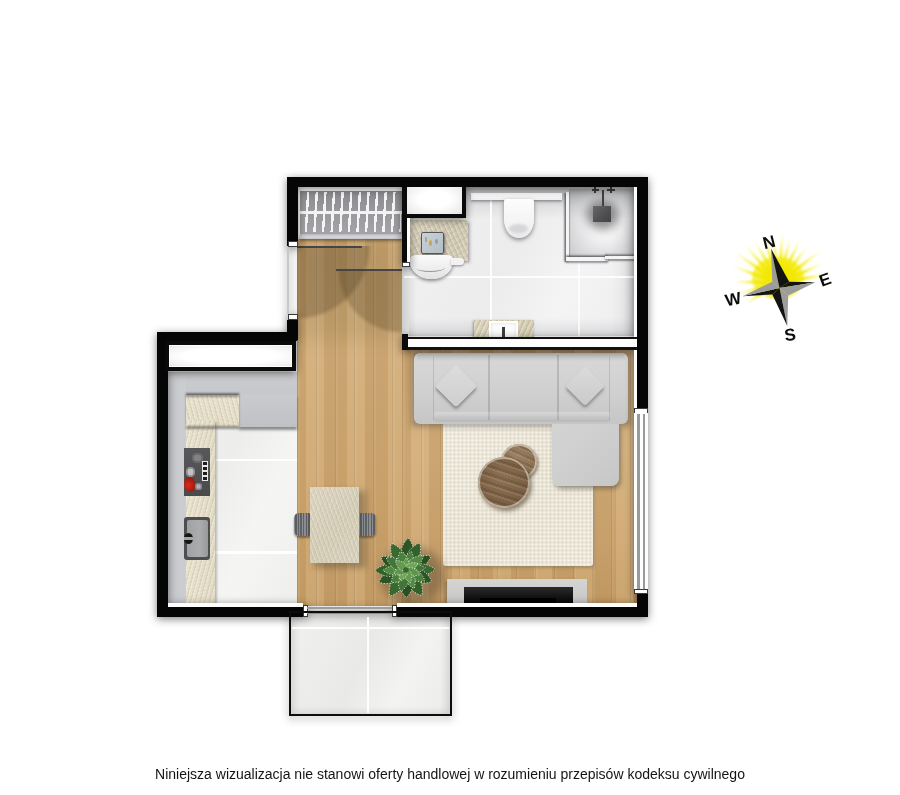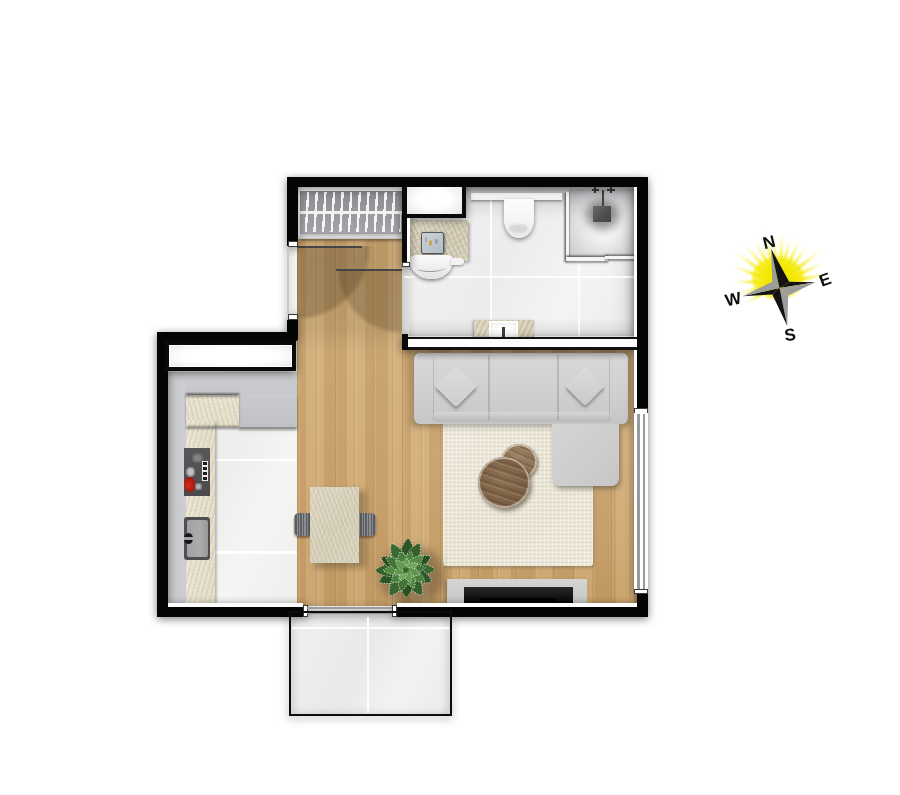--- a/index.html
+++ b/index.html
@@ -358,14 +358,15 @@
     </g>
 
     <g font-family="Liberation Sans, sans-serif" font-weight="bold" font-size="17px" fill="#0d0d0d" text-anchor="middle">
       <text x="769" y="248" transform="rotate(-14 769 242)">N</text>
       <text x="825" y="285.5" transform="rotate(-20 825 279.5)">E</text>
       <text x="733" y="305" transform="rotate(-12 733 299)">W</text>
       <text x="790" y="340.5" transform="rotate(-8 790 334.5)">S</text>
     </g>
   </svg>
 
+  <div class="abs" style="left:0;top:766px;width:900px;text-align:center;font-size:14px;color:#141414;">Niniejsza wizualizacja nie stanowi oferty handlowej w rozumieniu przepisów kodeksu cywilnego</div>
 
 </div>
 
 </body></html>

